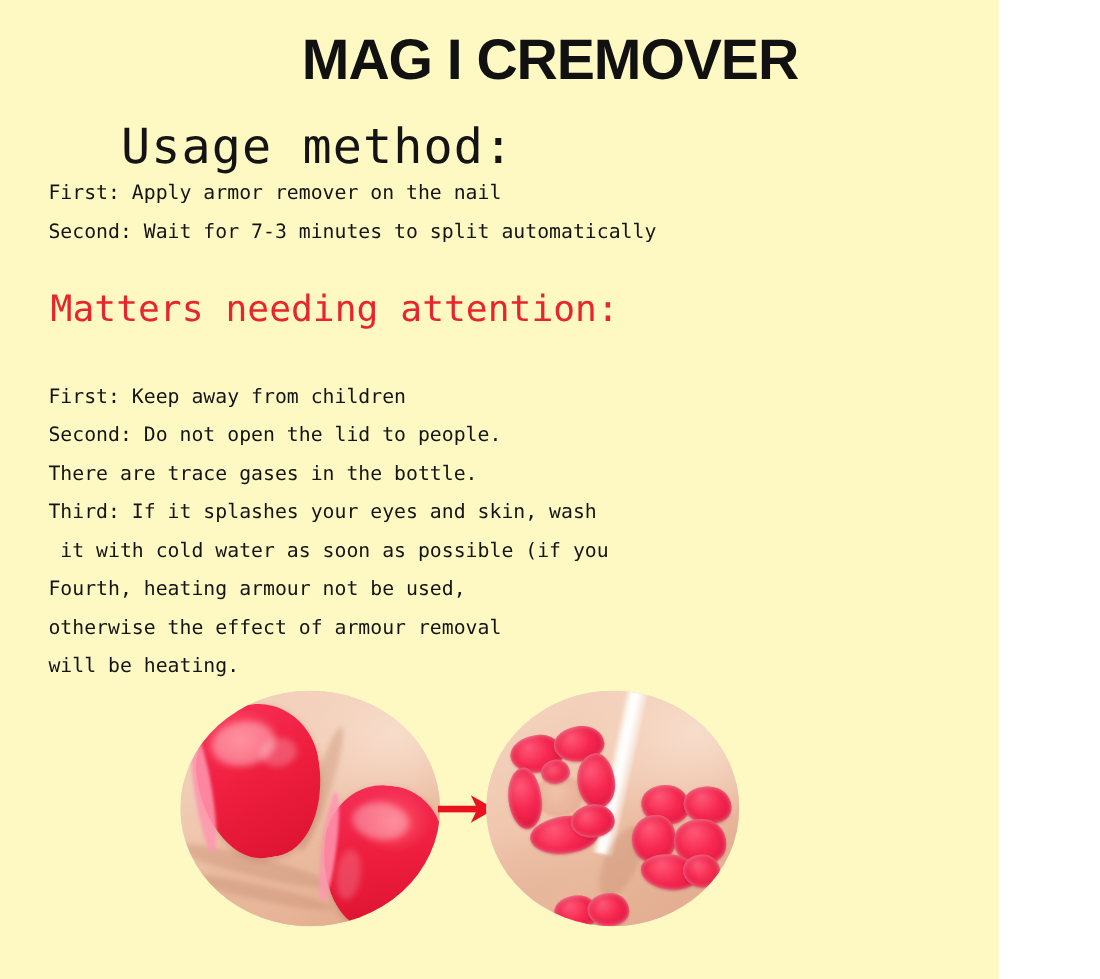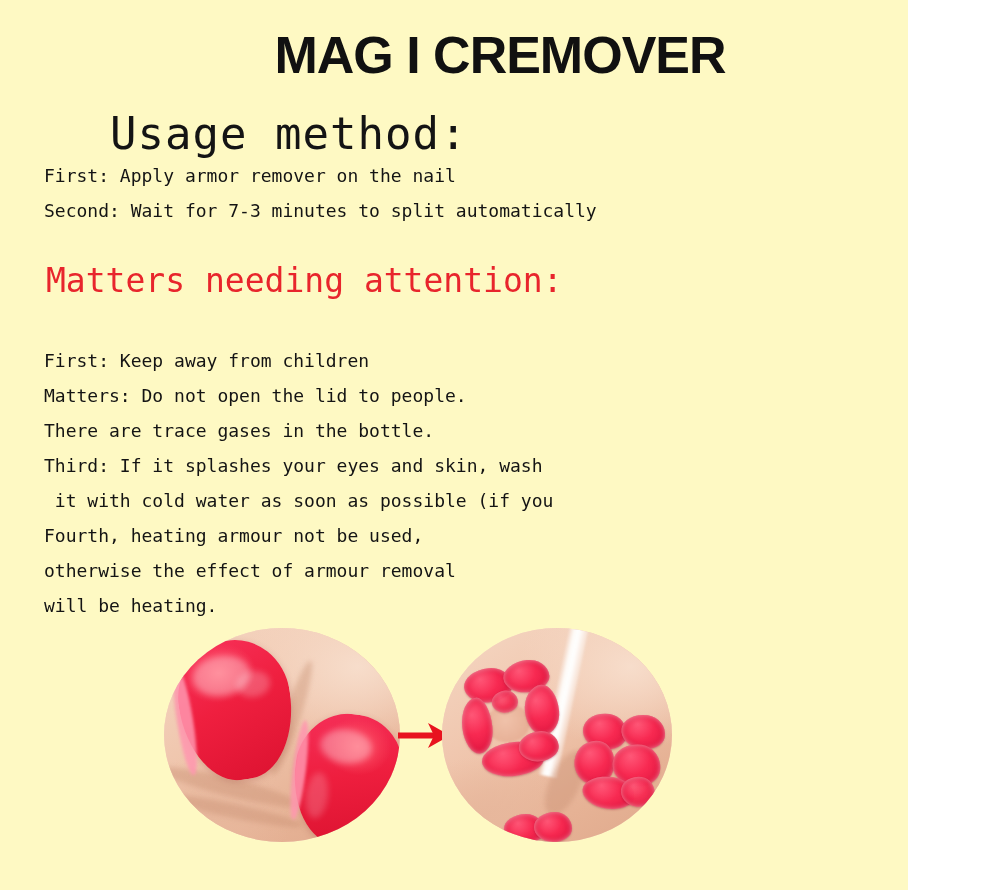--- a/index.html
+++ b/index.html
@@ -214,21 +214,21 @@
 
   <div class="usage-lines">
     <div class="line">First: Apply armor remover on the nail</div>
     <div class="line">Second: Wait for 7-3 minutes to split automatically</div>
   </div>
 
   <div class="attention-heading">Matters needing attention:</div>
 
   <div class="attention-lines">
     <div class="line">First: Keep away from children</div>
-    <div class="line">Matters: Do not open the lid to people.</div>
+    <div class="line">Second: Do not open the lid to people.</div>
     <div class="line">There are trace gases in the bottle.</div>
     <div class="line">Third: If it splashes your eyes and skin, wash</div>
     <div class="line"> it with cold water as soon as possible (if you</div>
     <div class="line">Fourth, heating armour not be used,</div>
     <div class="line">otherwise the effect of armour removal</div>
     <div class="line">will be heating.</div>
   </div>
 
   <div class="compare">
 

